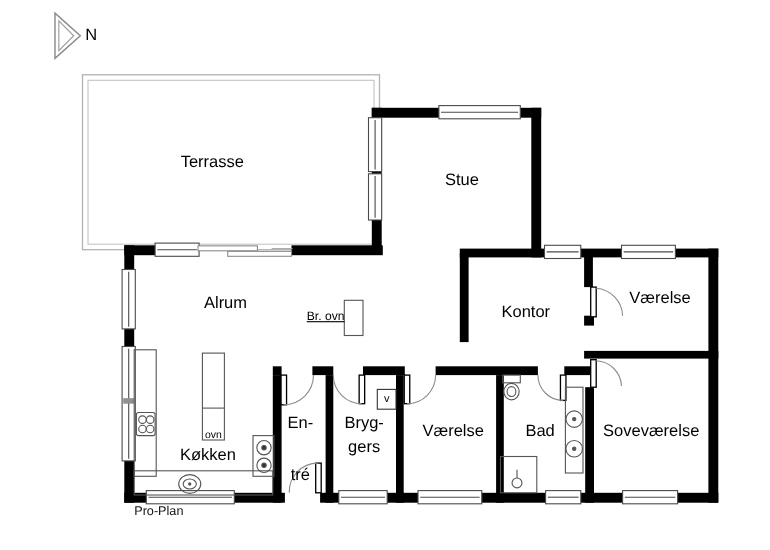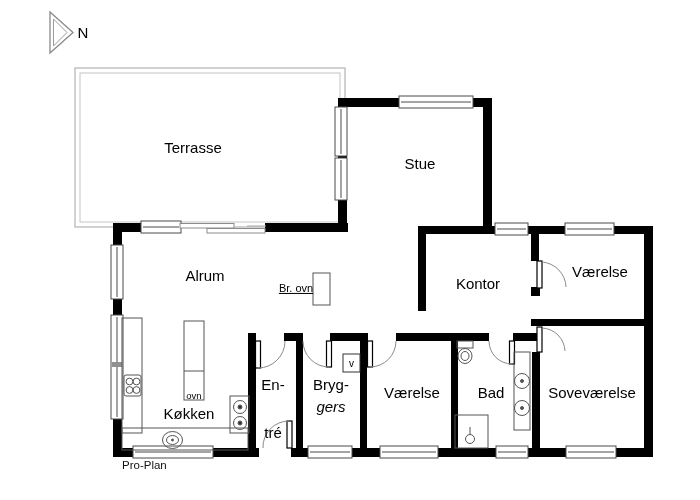--- a/index.html
+++ b/index.html
@@ -173,19 +173,19 @@
   <div class="label" style="left:412px;top:393px;">Værelse</div>
   <div class="label" style="left:491px;top:393px;">Bad</div>
   <div class="label" style="left:592px;top:393px;">Soveværelse</div>
   <div class="label" style="left:189px;top:414px;">Køkken</div>
   <div class="label tiny" style="left:194px;top:396px;">ovn</div>
   <div class="label vbox" style="left:351.5px;top:363px;">v</div>
 
   <div class="label" style="left:273px;top:385px;">En-</div>
   <div class="label" style="left:273px;top:407px;margin-top:26px;">tré</div>
   <div class="label" style="left:331px;top:385px;">Bryg-</div>
-  <div class="label" style="left:331px;top:407px;font-style:italic;">gers</div>
+  <div class="label" style="left:331px;top:407px;">gers</div>
 
   <div class="footer">
     <div>Pro-Plan</div>
   </div>
 
 </div>
 
 </body></html>

